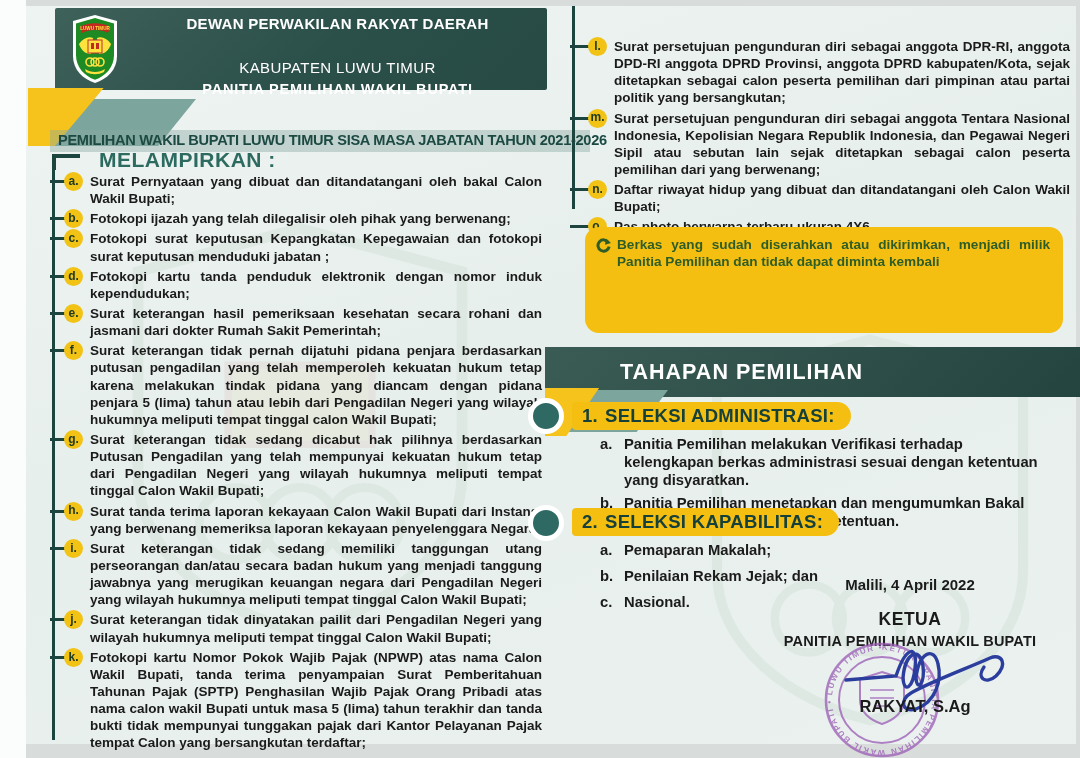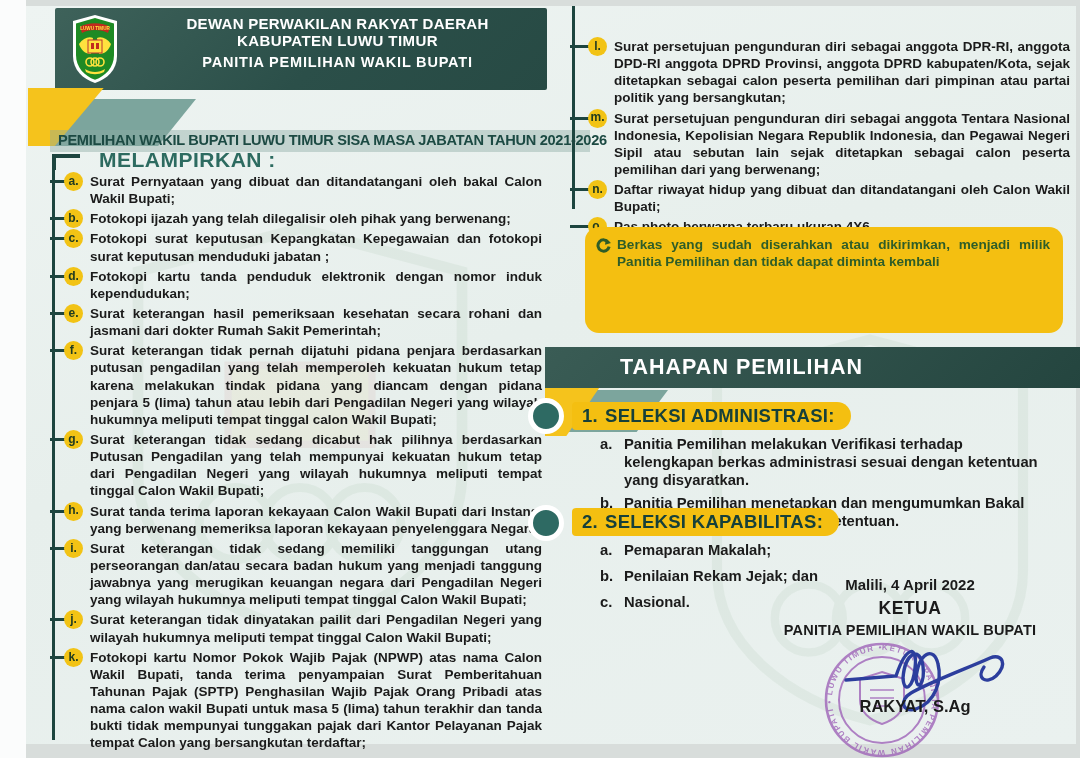--- a/index.html
+++ b/index.html
@@ -8,21 +8,21 @@
     font-family:"Liberation Sans","DejaVu Sans",sans-serif;background:#d8dddb;}
   .edge-left{position:absolute;left:0;top:0;width:26px;height:758px;background:#fbfcfc;}
   .card{position:absolute;left:26px;top:6px;width:1050px;height:738px;
     background:linear-gradient(160deg,#eef4f2 0%,#e7efec 45%,#eaf1ef 100%);}
   .wm{position:absolute;opacity:.06;}
   
   .header-box{position:absolute;left:55px;top:8px;width:492px;height:82px;
     background:linear-gradient(135deg,#3e625a 0%,#2b4f49 55%,#274a44 100%);border-radius:2px;}
   .header-text{position:absolute;left:95px;top:7px;width:375px;text-align:center;color:#ffffff;}
   .h-line1{font-size:15px;font-weight:bold;letter-spacing:.3px;line-height:1.15;}
-  .h-line2{font-size:15px;font-weight:bold;letter-spacing:.4px;line-height:1.15;}
+  .h-line2{font-size:15px;font-weight:normal;letter-spacing:.4px;line-height:1.15;margin-top:27px;}
   .h-addr{font-size:8.5px;font-weight:bold;margin-top:2px;color:#f2f6f5;}
   .h-comm{font-size:14.5px;font-weight:bold;letter-spacing:.8px;margin-top:4px;}
   .logo{position:absolute;left:16px;top:6px;}
   
   .deco-teal{position:absolute;background:#7ca59d;}
   .deco-yellow{position:absolute;background:#f5c31c;}
   .title-pill{position:absolute;left:100px;top:95px;width:456px;height:36px;background:#2b4f49;
     border-radius:4px 18px 18px 4px;display:flex;align-items:center;justify-content:center;}
   .title-pill span{color:#fff;font-size:25px;font-weight:bold;letter-spacing:.5px;}
   .subtitle-band{position:absolute;left:50px;top:130px;width:540px;height:22px;
@@ -48,36 +48,36 @@
   .letter-dot{position:absolute;left:-26px;top:-1px;width:19px;height:19px;border-radius:50%;
     background:#f2c315;color:#213b20;font-size:12px;font-weight:bold;
     display:flex;align-items:center;justify-content:center;}
   
   .notes-box{position:absolute;left:585px;top:227px;width:478px;height:106px;background:#f4bf11;
     border-radius:14px;padding:9px 13px 8px 11px;display:flex;flex-direction:column;gap:4px;}
   .note-item{display:flex;gap:6px;}
   .note-bullet{flex:0 0 15px;margin-top:2px;}
   .note-text{font-size:13.6px;line-height:1.27;font-weight:bold;color:#2e5d28;text-align:justify;}
   
-  .stage-bar{position:absolute;left:545px;top:347px;width:535px;height:41px;
+  .stage-bar{position:absolute;left:545px;top:347px;width:535px;height:50px;
     background:linear-gradient(135deg,#3a5c55,#24453f);display:flex;align-items:center;}
   .stage-bar span{color:#fff;font-size:21.5px;font-weight:bold;letter-spacing:1px;padding-left:75px;}
   .stage-circle{position:absolute;width:36px;height:36px;border-radius:50%;background:#2e6a63;
     border:5px solid #ffffff;}
   .stage-title{position:absolute;background:#f4bf11;border-radius:4px 14px 14px 4px;
     padding:3px 16px 3px 10px;display:flex;gap:7px;align-items:baseline;}
   .stage-title .num,.stage-title .lbl{color:#16403a;font-size:18.5px;font-weight:bold;letter-spacing:.3px;}
   .stage-items{position:absolute;display:flex;flex-direction:column;gap:5px;}
   .stage-item{display:flex;font-size:14.8px;line-height:1.22;font-weight:bold;color:#1b1b1b;}
   .stage-item .slet{flex:0 0 24px;}
   .stage-item .stxt{flex:1;}
   
   .sig-block{position:absolute;left:760px;top:576px;width:300px;text-align:center;color:#1b1b1b;}
   .sig-date{font-size:15px;font-weight:bold;}
-  .sig-role{font-size:17.5px;font-weight:bold;letter-spacing:.5px;margin-top:5px;}
+  .sig-role{font-size:17.5px;font-weight:bold;letter-spacing:.5px;margin-top:16px;}
   .sig-comm{font-size:14.5px;font-weight:bold;margin-top:3px;letter-spacing:.2px;}
   .sig-name{position:absolute;left:820px;top:697px;width:190px;text-align:center;
     font-size:16.5px;font-weight:bold;color:#1b1b1b;}
   .stamp-svg{position:absolute;left:800px;top:628px;}
   .signature-svg{position:absolute;left:842px;top:634px;}
 </style>
 </head>
 <body>
 
 <div class="canvas">

